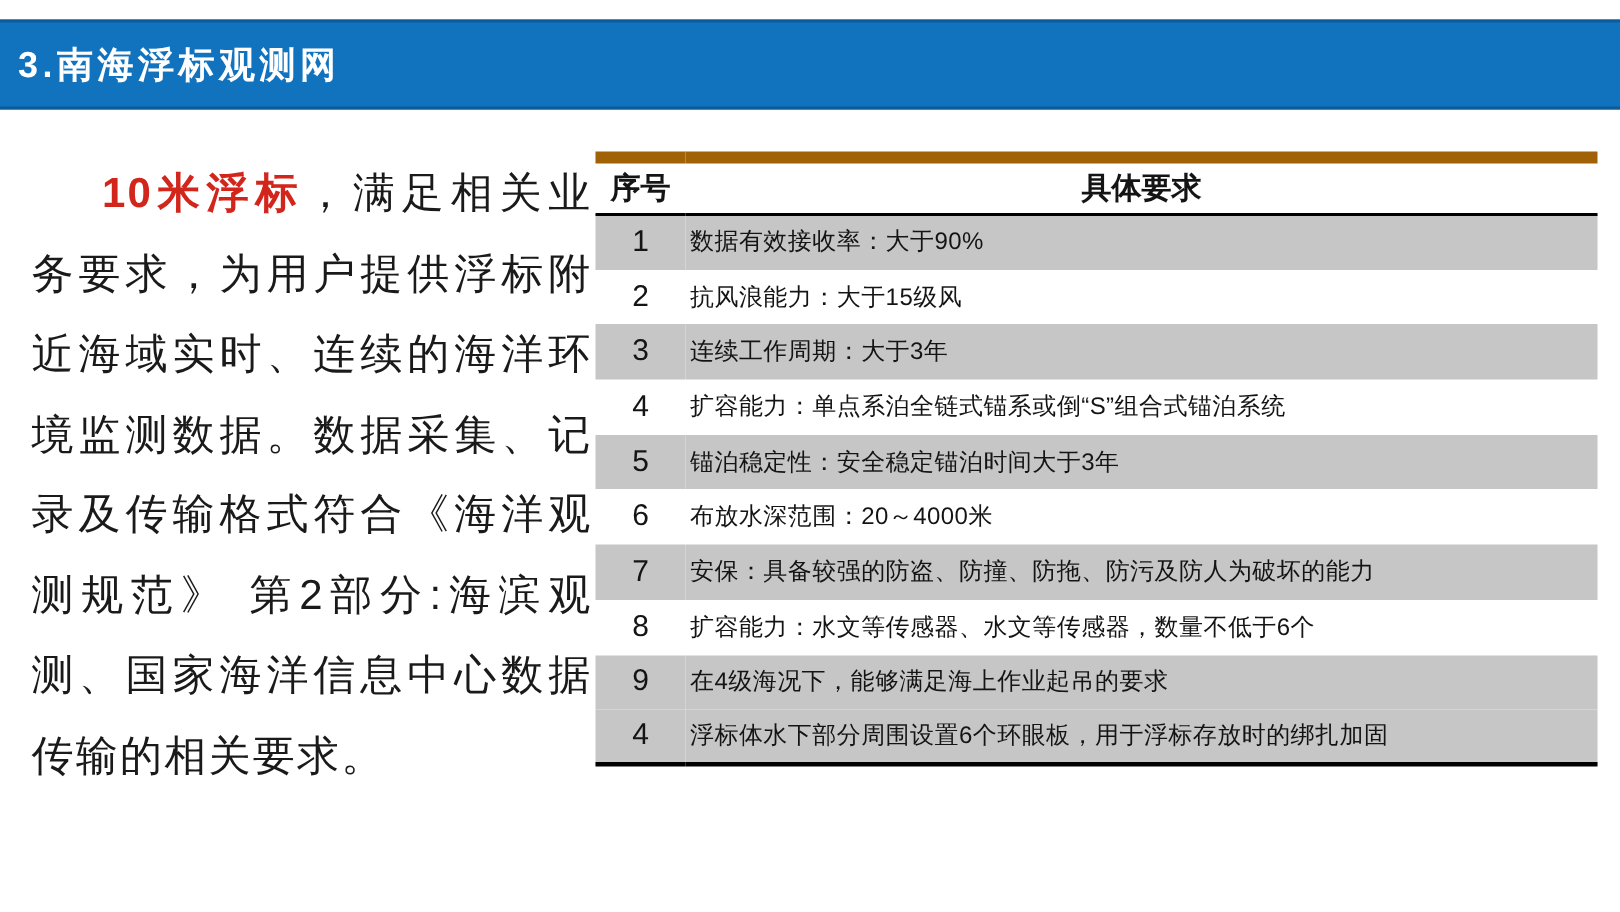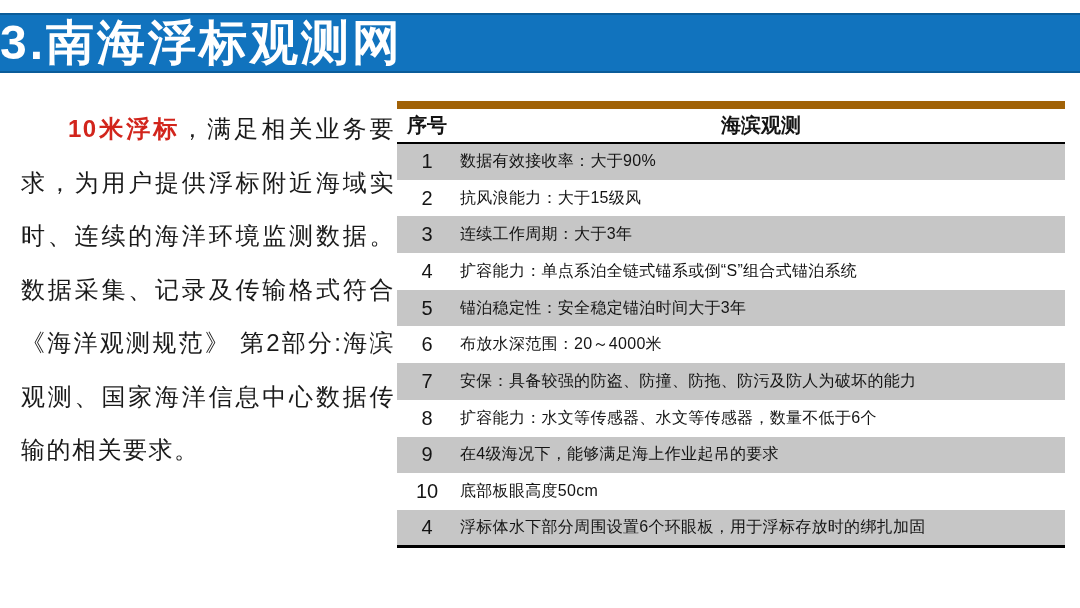--- a/index.html
+++ b/index.html
@@ -25,32 +25,33 @@
     width: 1080px;
     height: 56px;
     background: #1173BE;
     border-top: 2px solid #0B5C99;
     border-bottom: 2px solid #0B5C99;
     display: flex;
     align-items: center;
   }
   .header-title {
     color: #ffffff;
-    font-size: 48px;
+    font-size: 24px;
     font-weight: bold;
     letter-spacing: 3px;
     white-space: nowrap;
+    margin-left: 12px;
   }
   
   .intro {
     position: absolute;
     left: 21px;
     top: 102px;
     width: 374px;
-    font-size: 24px;
+    font-size: 28px;
     line-height: 53.5px;
     letter-spacing: 1.5px;
     color: #1a1a1a;
     text-align: justify;
     text-indent: 47px;
   }
   .intro .highlight {
     color: #D2251C;
     font-weight: bold;
   }
@@ -111,21 +112,21 @@
 
   <div class="intro">
     <span class="highlight">10米浮标</span><span>，满足相关业务要求，为用户提供浮标附近海域实时、连续的海洋环境监测数据。数据采集、记录及传输格式符合《海洋观测规范》 第2部分:海滨观测、国家海洋信息中心数据传输的相关要求。</span>
   </div>
 
   <div class="table-wrap">
     <table class="spec">
       <thead>
         <tr>
           <th>序号</th>
-          <th>海滨观测</th>
+          <th>具体要求</th>
         </tr>
       </thead>
       <tbody>
         <tr class="striped">
           <td class="cell-no">1</td>
           <td class="cell-req">数据有效接收率：大于90%</td>
         </tr>
         <tr>
           <td class="cell-no">2</td>
           <td class="cell-req">抗风浪能力：大于15级风</td>
@@ -151,24 +152,20 @@
           <td class="cell-req">安保：具备较强的防盗、防撞、防拖、防污及防人为破坏的能力</td>
         </tr>
         <tr>
           <td class="cell-no">8</td>
           <td class="cell-req">扩容能力：水文等传感器、水文等传感器，数量不低于6个</td>
         </tr>
         <tr class="striped">
           <td class="cell-no">9</td>
           <td class="cell-req">在4级海况下，能够满足海上作业起吊的要求</td>
         </tr>
-        <tr>
-          <td class="cell-no">10</td>
-          <td class="cell-req">底部板眼高度50cm</td>
-        </tr>
         <tr class="striped">
           <td class="cell-no">4</td>
           <td class="cell-req">浮标体水下部分周围设置6个环眼板，用于浮标存放时的绑扎加固</td>
         </tr>
       </tbody>
     </table>
   </div>
 
 </div>
 

